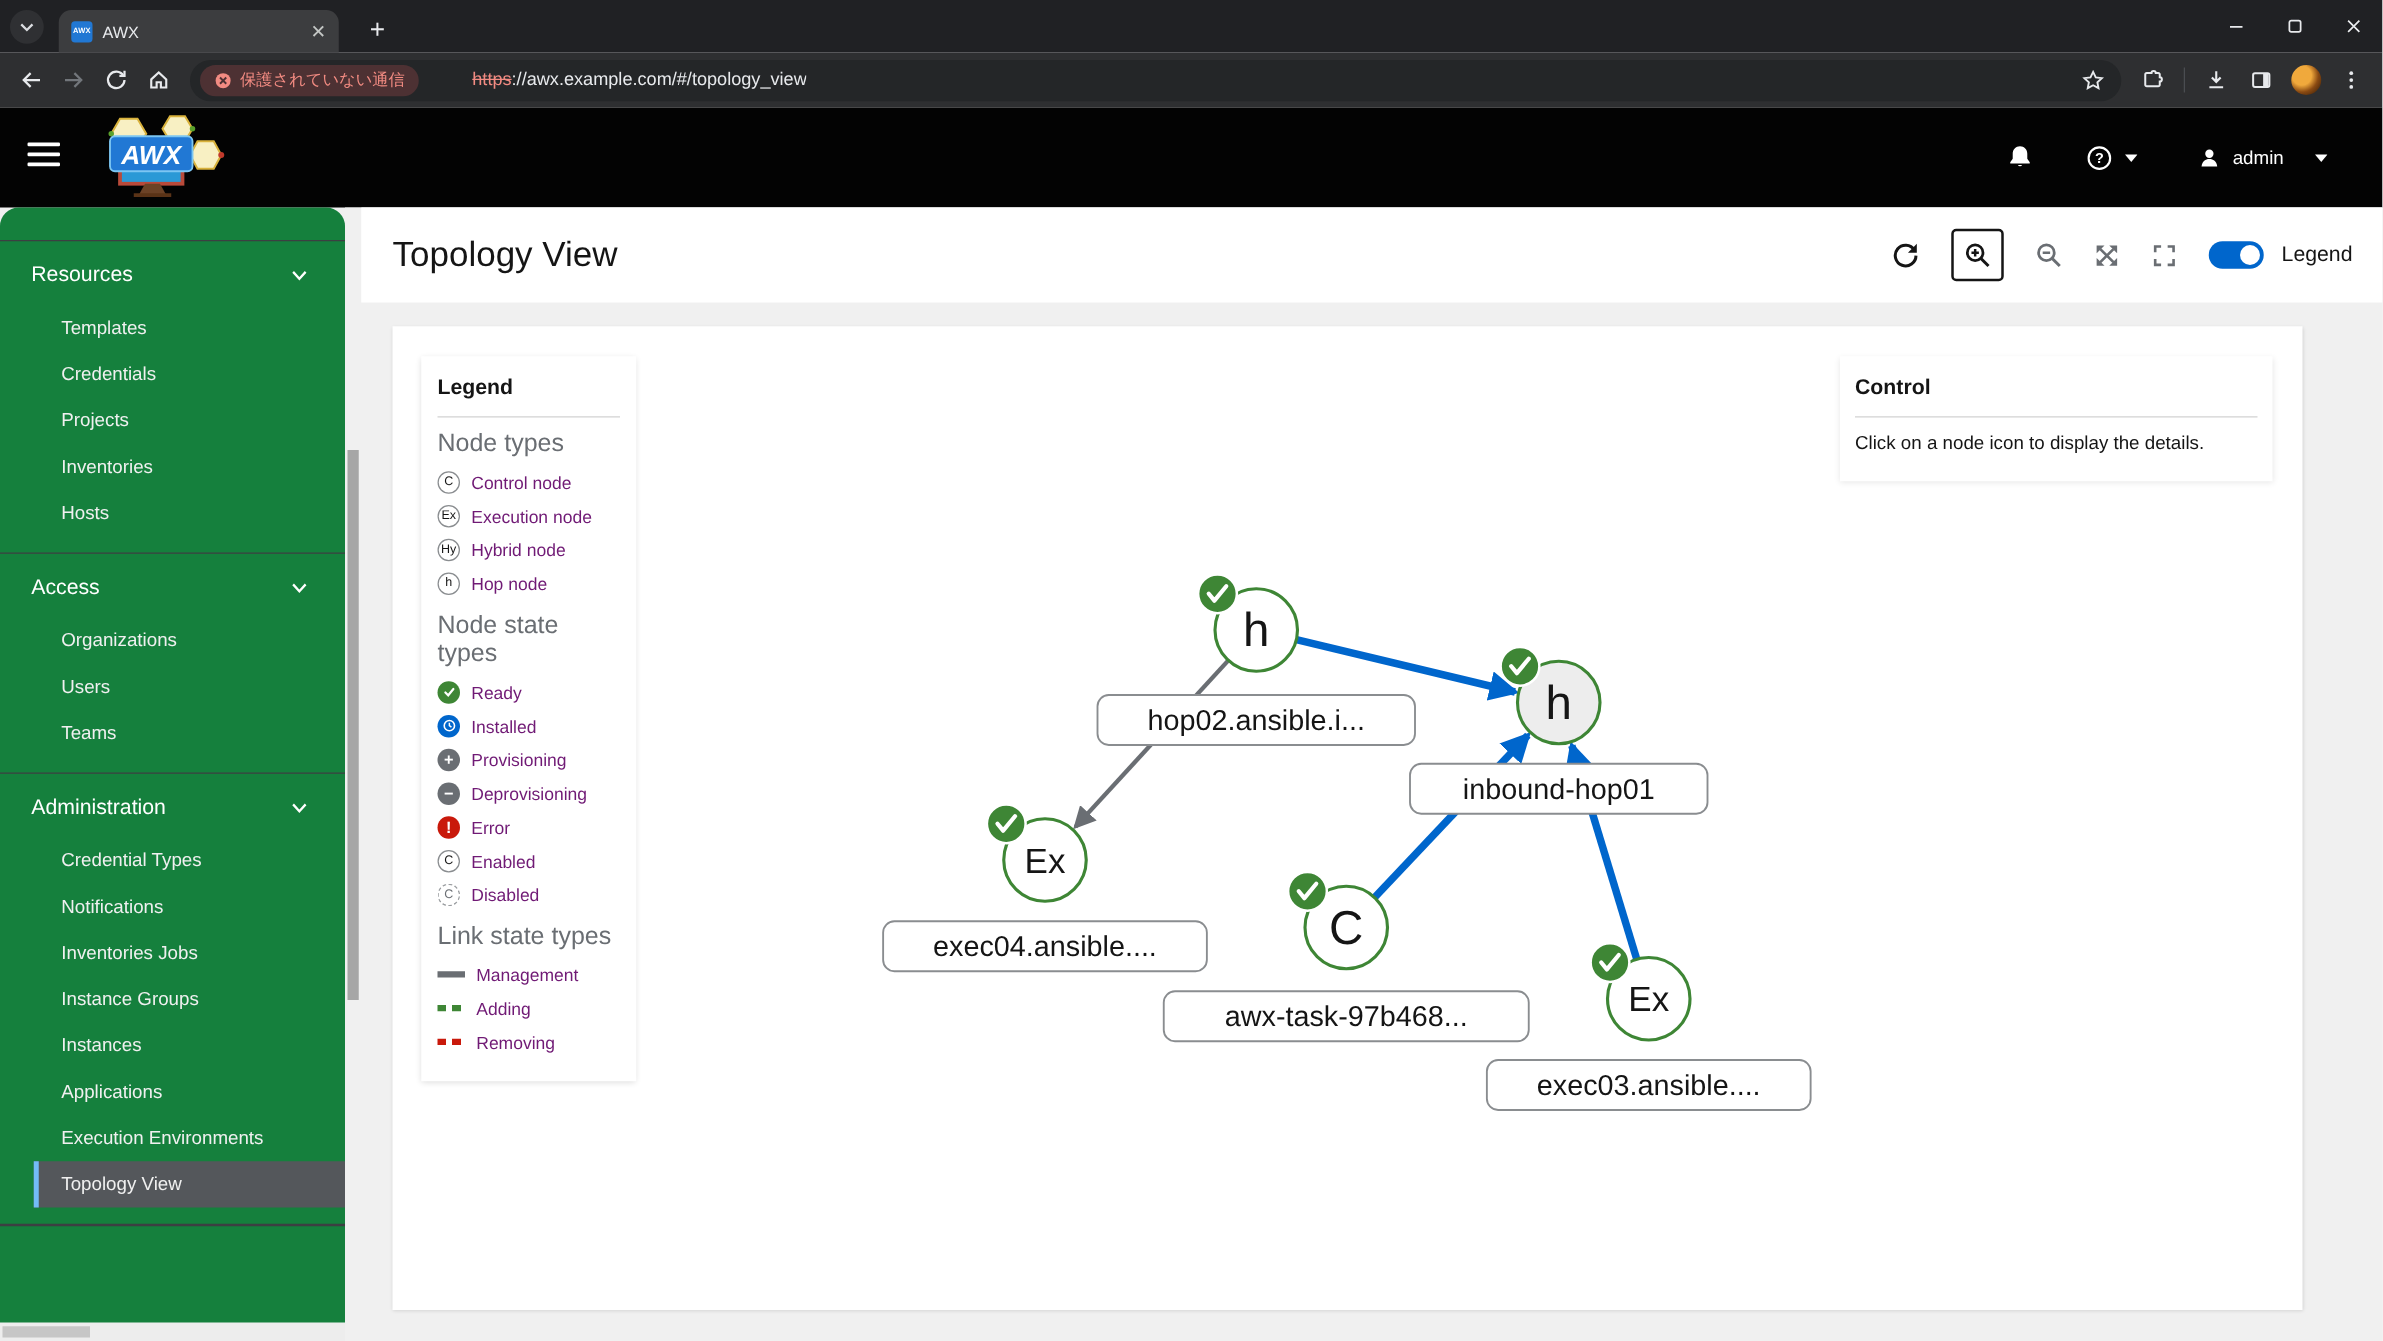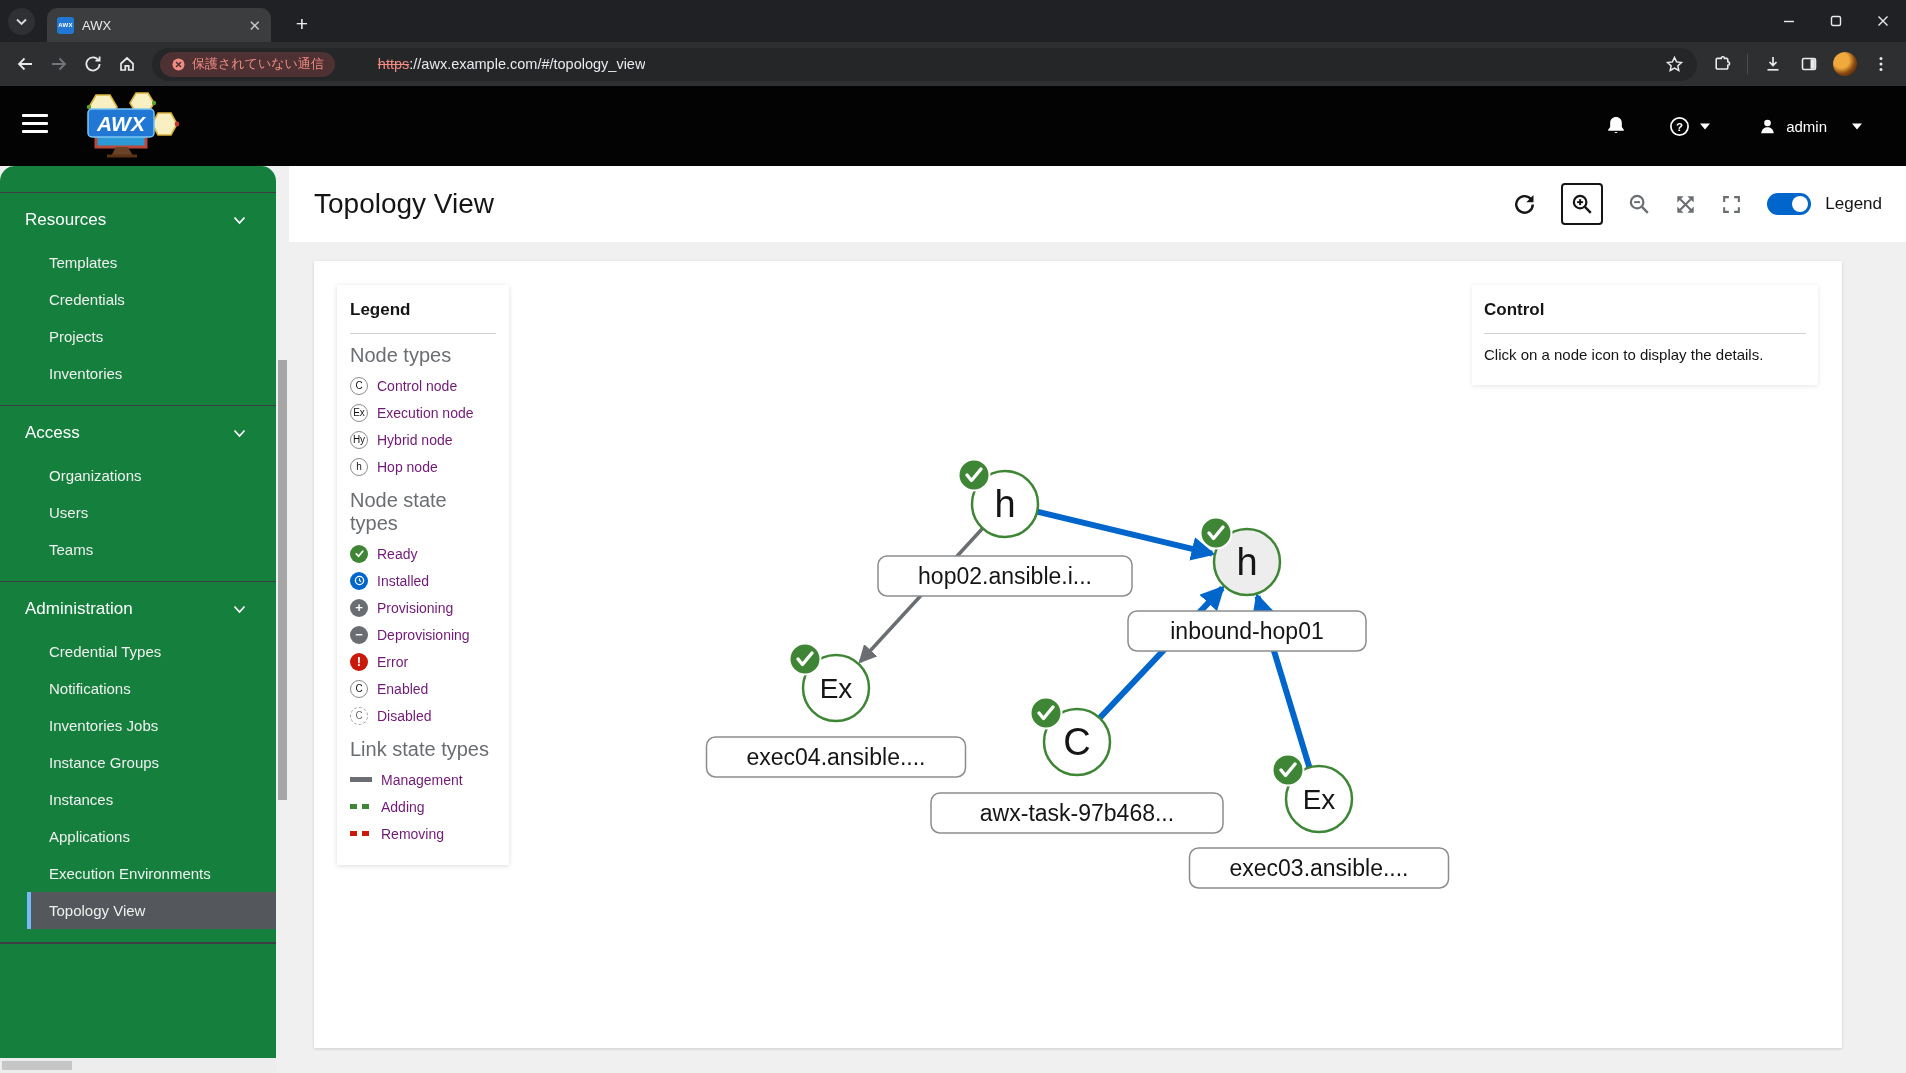--- a/index.html
+++ b/index.html
@@ -264,20 +264,21 @@
             <span>Resources</span>
             <svg width="13" height="9">
               <polyline points="1.5,1.5 6.5,7 11.5,1.5" fill="none" stroke="#fff" stroke-width="1.8"></polyline>
             </svg>
           </div>
           <div class="nav-items">
             <div class="nav-item">Templates</div>
             <div class="nav-item">Credentials</div>
             <div class="nav-item">Projects</div>
             <div class="nav-item">Inventories</div>
+            <div class="nav-item">Hosts</div>
           </div>
         </div>
         <div class="nav-divider"></div>
         <div class="nav-group">
           <div class="nav-group-header">
             <span>Access</span>
             <svg width="13" height="9">
               <polyline points="1.5,1.5 6.5,7 11.5,1.5" fill="none" stroke="#fff" stroke-width="1.8"></polyline>
             </svg>
           </div>

